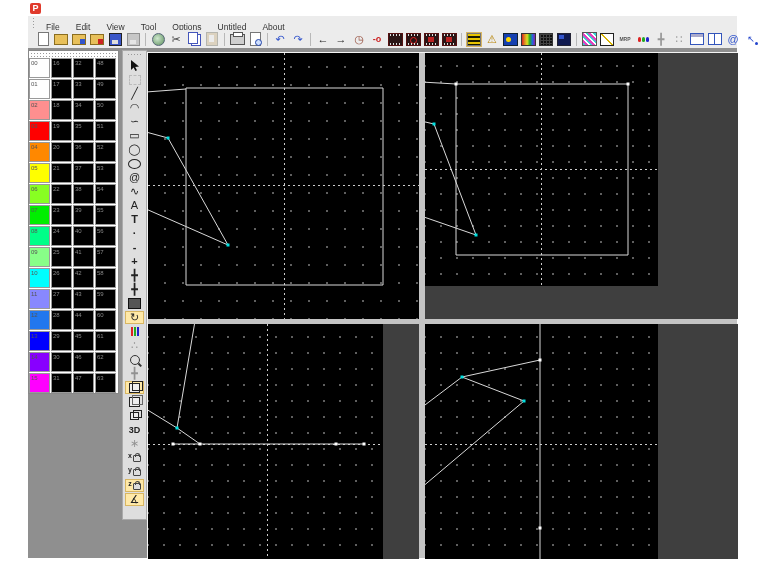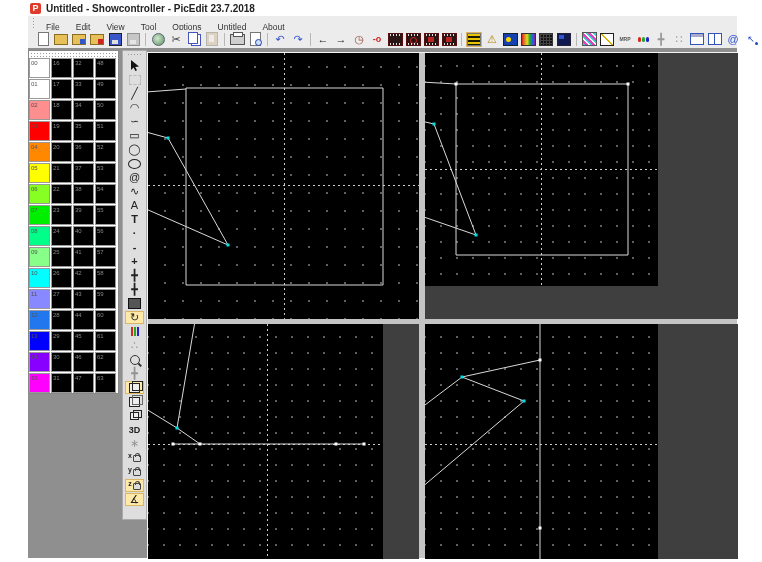--- a/index.html
+++ b/index.html
@@ -105,21 +105,20 @@
   .pane{position:absolute;background:#3f3f3f;overflow:hidden;}
   .blackarea{position:absolute;left:0;top:0;background:#000;}
   .blackarea svg{position:absolute;left:0;top:0;}
 </style>
 </head>
 <body>
 <div id="stage">
 
 <div id="titlebar">
   <span id="titleicon">P</span>
-  <span id="titletext">Untitled - Showcontroller  -  PicEdit 23.7.2018</span>
 </div>
 <div id="menubar">
       <div class="handle"></div>
       <span class="menuitem"><u>F</u>ile</span>
       <span class="menuitem"><u>E</u>dit</span>
       <span class="menuitem"><u>V</u>iew</span>
       <span class="menuitem"><u>T</u>ool</span>
       <span class="menuitem"><u>O</u>ptions</span>
       <span class="menuitem">Untitled</span>
       <span class="menuitem">About</span>

